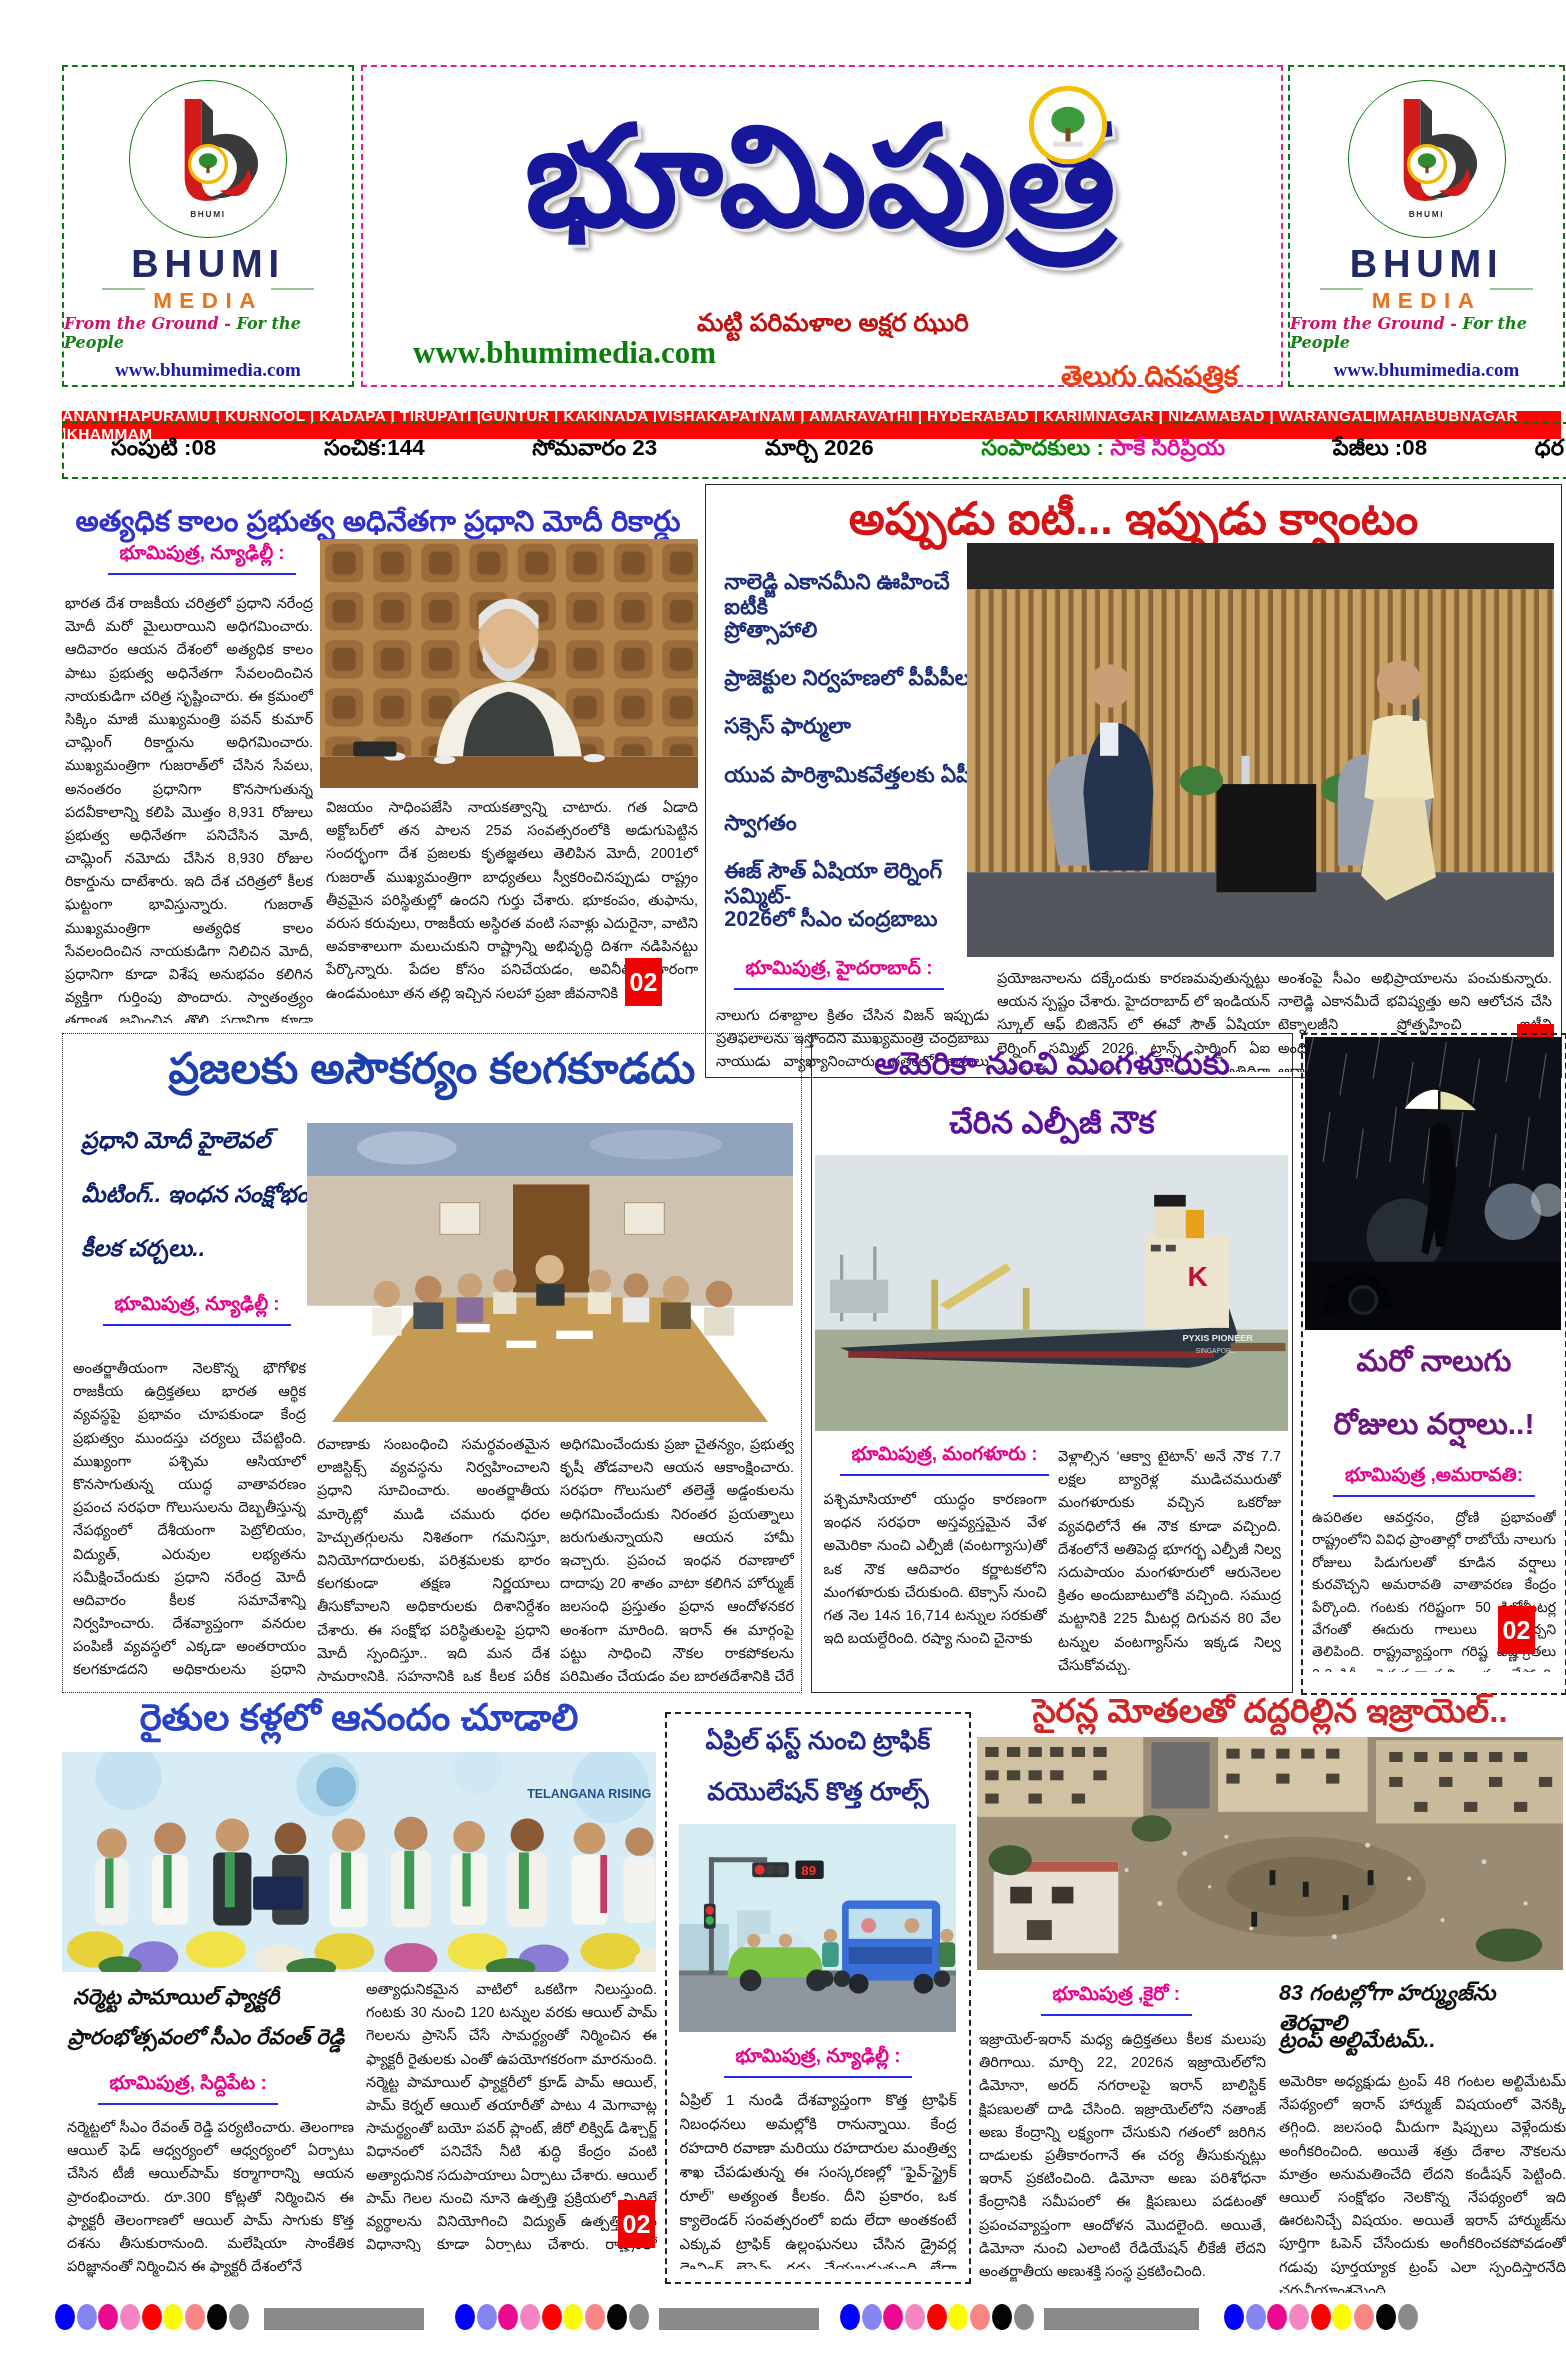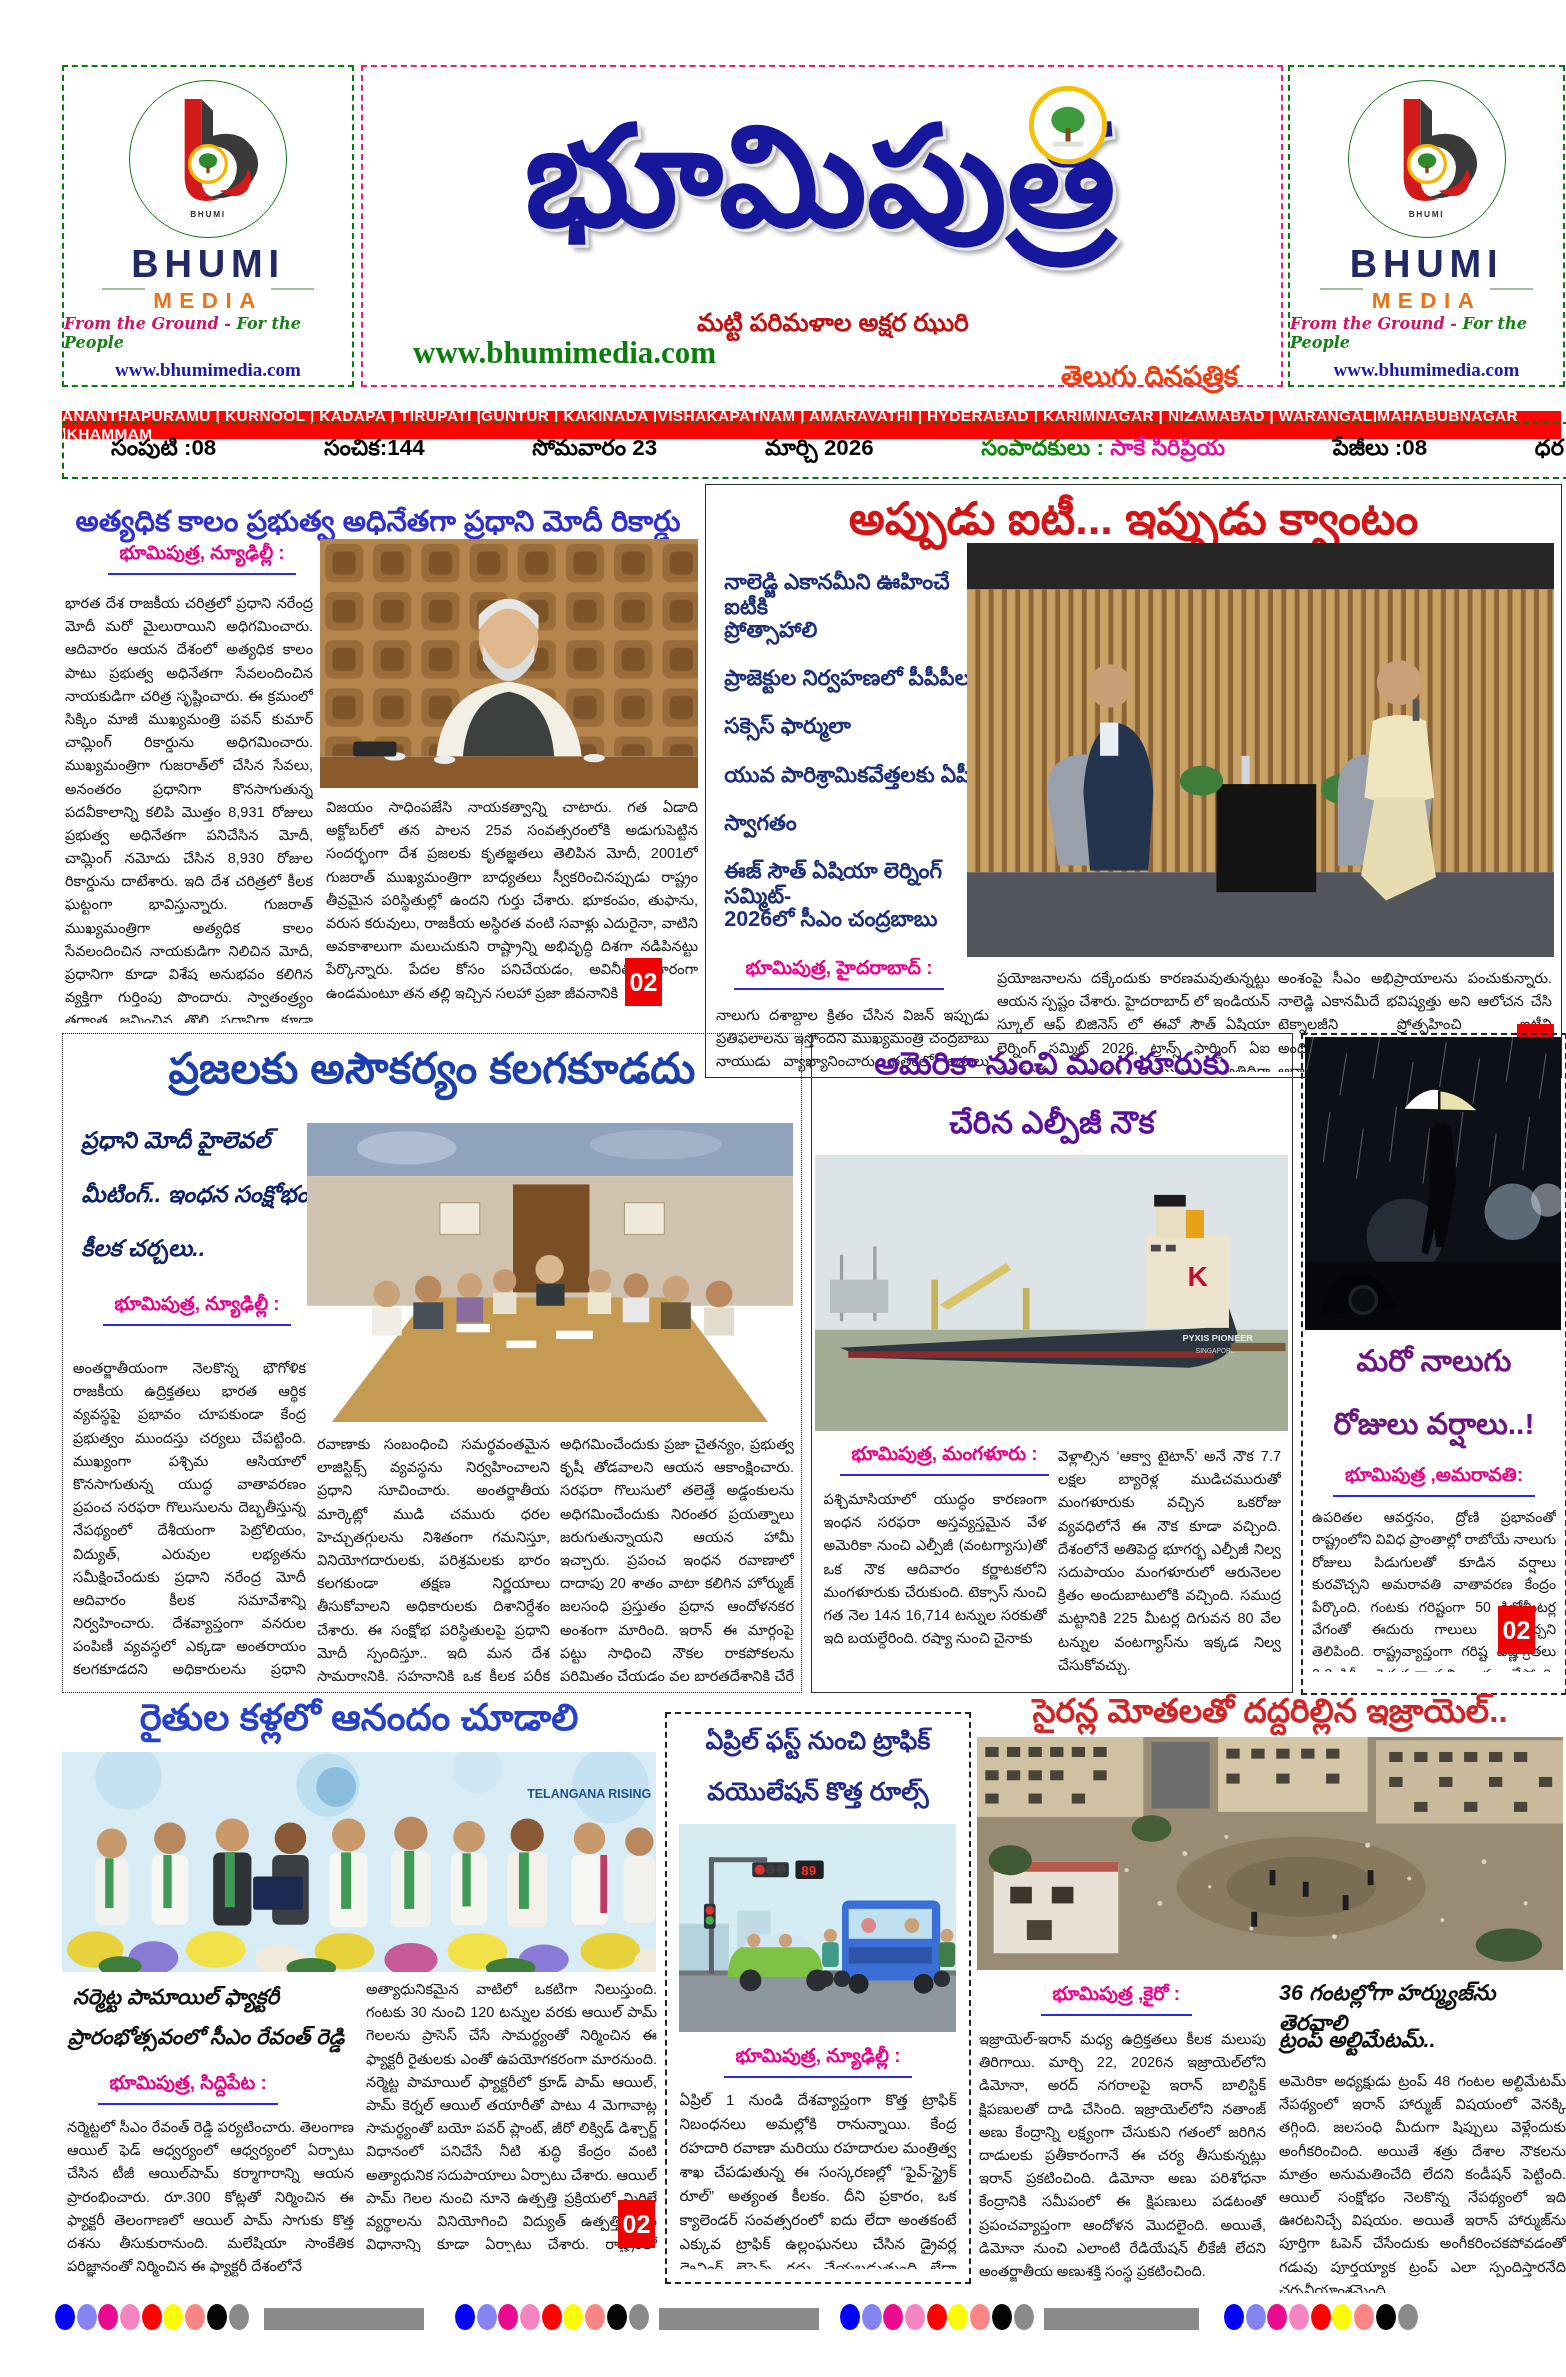--- a/index.html
+++ b/index.html
@@ -498,21 +498,21 @@
     <rect x="352" y="160" width="7" height="18"></rect>
       <rect x="392" y="174" width="7" height="18"></rect>
       <rect x="440" y="190" width="7" height="18"></rect>
     <rect x="330" y="210" width="7" height="18"></rect>
       <rect x="470" y="160" width="7" height="18"></rect>
   </g>
 </svg>
 <div class="abs" style="left:1041px;top:1983px;">
   <span class="byline">భూమిపుత్ర ,కైరో :</span>
 </div>
-<div class="abs subhead" style="left:1279px;top:1980px;width:287px;font-size:21.6px;color:#111;">36 గంటల్లోగా హర్మ్యుజ్‌ను తెరవాలి</div>
+<div class="abs subhead" style="left:1279px;top:1980px;width:287px;font-size:21.6px;color:#111;">83 గంటల్లోగా హర్మ్యుజ్‌ను తెరవాలి</div>
 <div class="abs subhead" style="left:1279px;top:2027px;width:287px;font-size:21.6px;color:#111;">ట్రంప్ అల్టిమేటమ్..</div>
 <div class="abs body-txt" style="left:979px;top:2028px;width:287px;height:264px;">ఇజ్రాయెల్-ఇరాన్ మధ్య ఉద్రిక్తతలు కీలక మలుపు తిరిగాయి. మార్చి 22, 2026న ఇజ్రాయెల్‌లోని డిమోనా, అరద్ నగరాలపై ఇరాన్ బాలిస్టిక్ క్షిపణులతో దాడి చేసింది. ఇజ్రాయెల్‌లోని నతాంజ్ అణు కేంద్రాన్ని లక్ష్యంగా చేసుకుని గతంలో జరిగిన దాడులకు ప్రతీకారంగానే ఈ చర్య తీసుకున్నట్లు ఇరాన్ ప్రకటించింది. డిమోనా అణు పరిశోధనా కేంద్రానికి సమీపంలో ఈ క్షిపణులు పడటంతో ప్రపంచవ్యాప్తంగా ఆందోళన మొదలైంది. అయితే, డిమోనా నుంచి ఎలాంటి రేడియేషన్ లీకేజీ లేదని అంతర్జాతీయ అణుశక్తి సంస్థ ప్రకటించింది.</div>
 <div class="abs body-txt" style="left:1279px;top:2070px;width:287px;height:223px;">అమెరికా అధ్యక్షుడు ట్రంప్ 48 గంటల అల్టిమేటమ్ నేపథ్యంలో ఇరాన్ హార్ముజ్ విషయంలో వెనక్కి తగ్గింది. జలసంధి మీదుగా షిప్పులు వెళ్లేందుకు అంగీకరించింది. అయితే శత్రు దేశాల నౌకలను మాత్రం అనుమతించేది లేదని కండీషన్ పెట్టింది. ఆయిల్ సంక్షోభం నెలకొన్న నేపథ్యంలో ఇది ఊరటనిచ్చే విషయం. అయితే ఇరాన్ హార్ముజ్‌ను పూర్తిగా ఓపెన్ చేసేందుకు అంగీకరించకపోవడంతో గడువు పూర్తయ్యాక ట్రంప్ ఎలా స్పందిస్తారనేది చర్చనీయాంశమైంది.</div>
 
 <div class="abs dots" style="left:55px;top:2304px;">
     <span class="dot" style="background: rgb(2, 2, 251);"></span>
     <span class="dot" style="background: rgb(132, 132, 242);"></span>
     <span class="dot" style="background: rgb(234, 10, 146);"></span>
     <span class="dot" style="background: rgb(245, 133, 194);"></span>
     <span class="dot" style="background: rgb(254, 2, 2);"></span>

